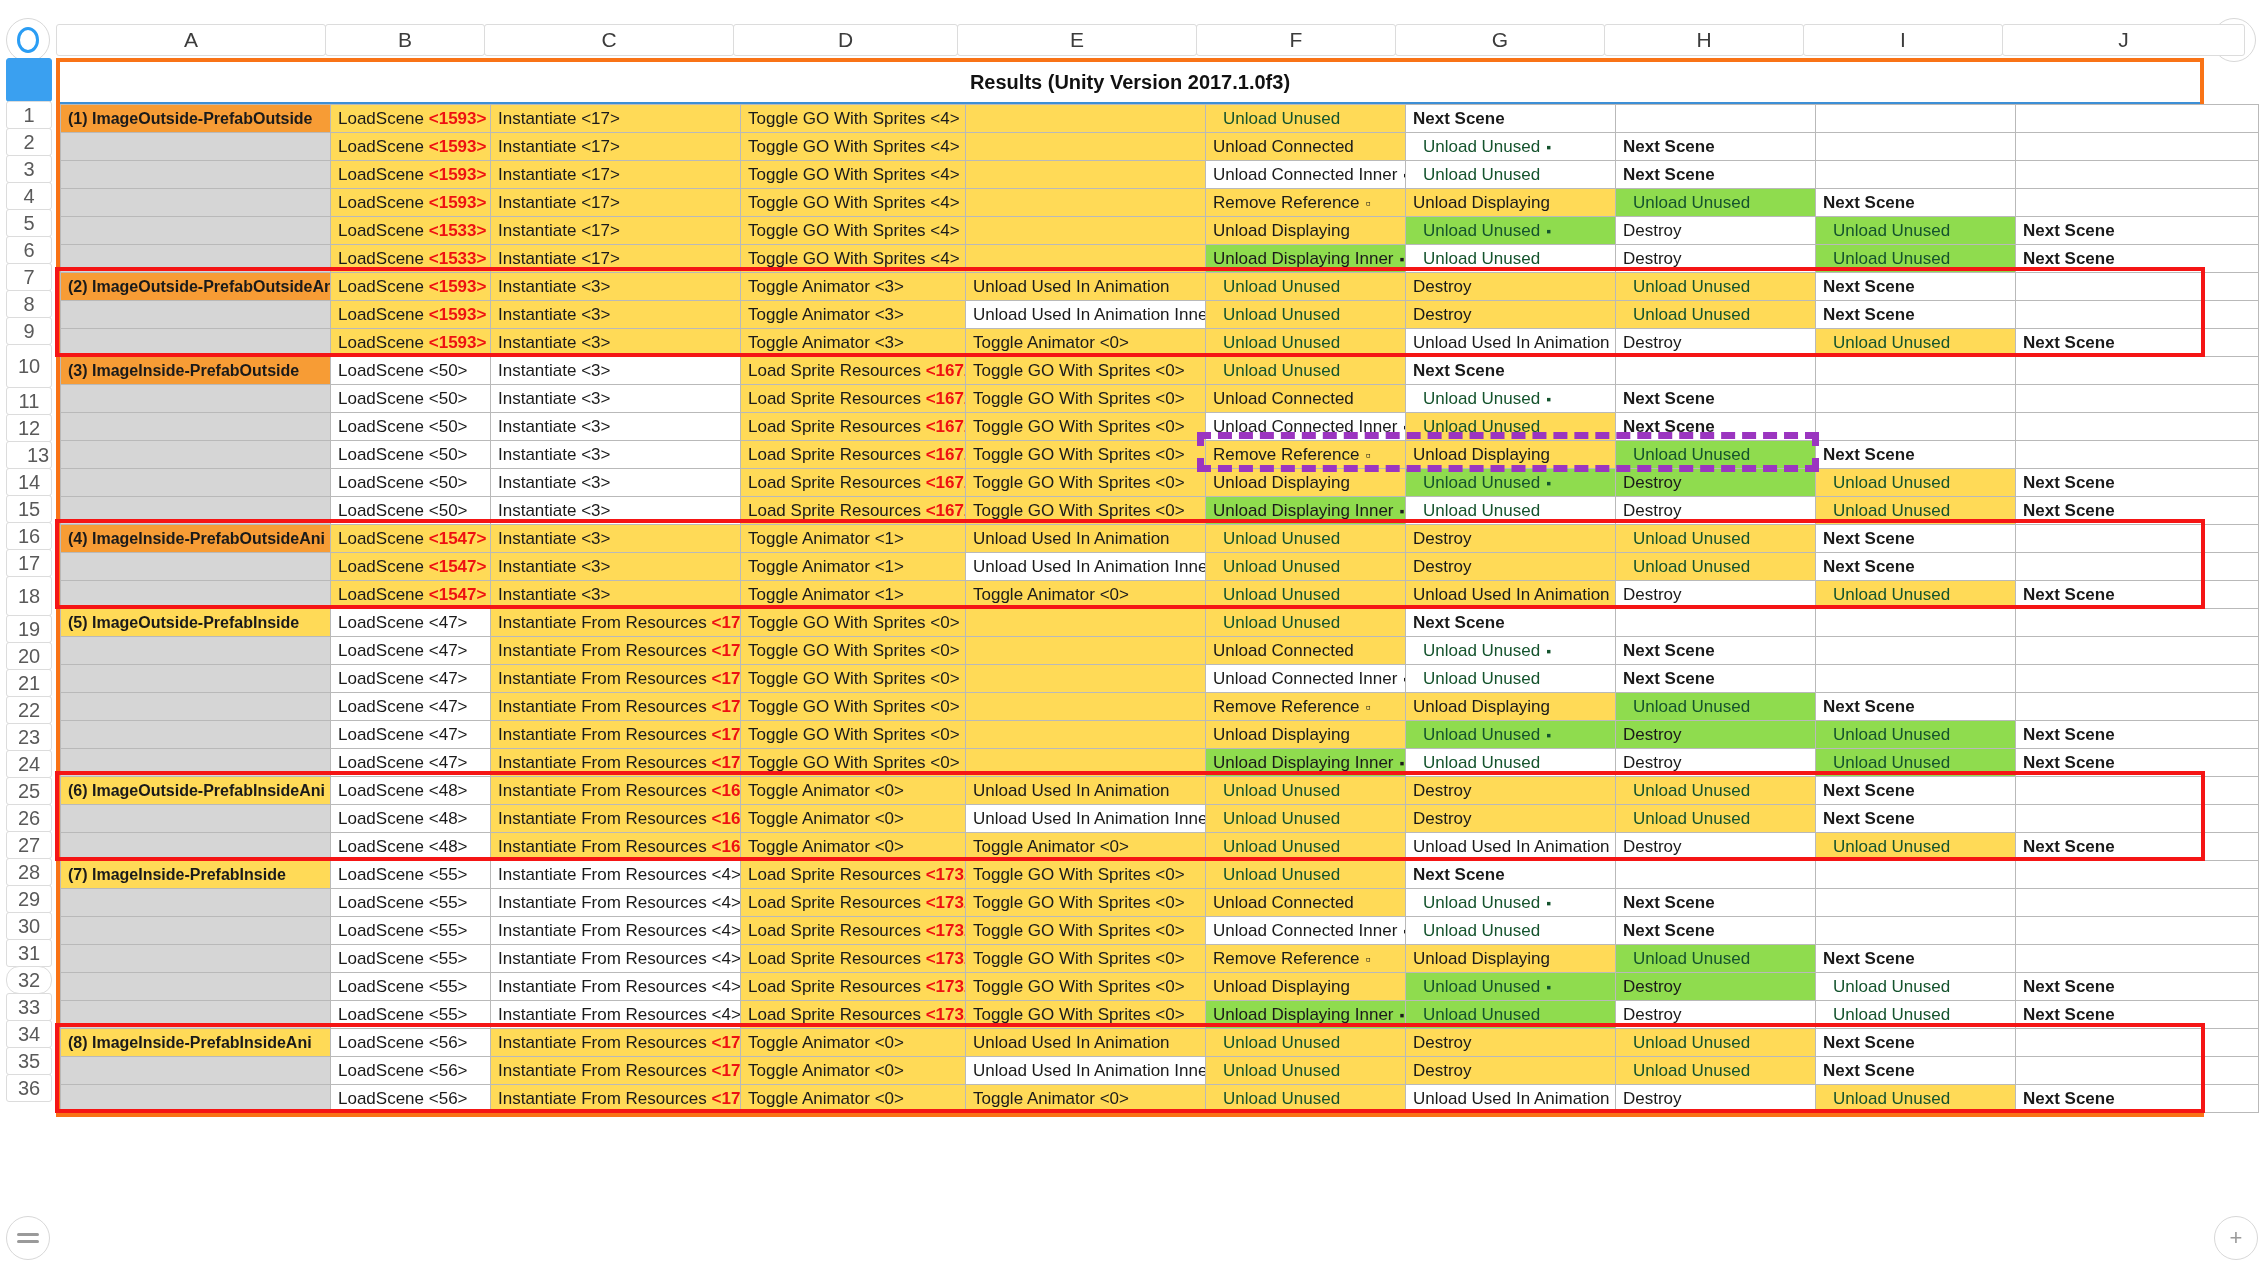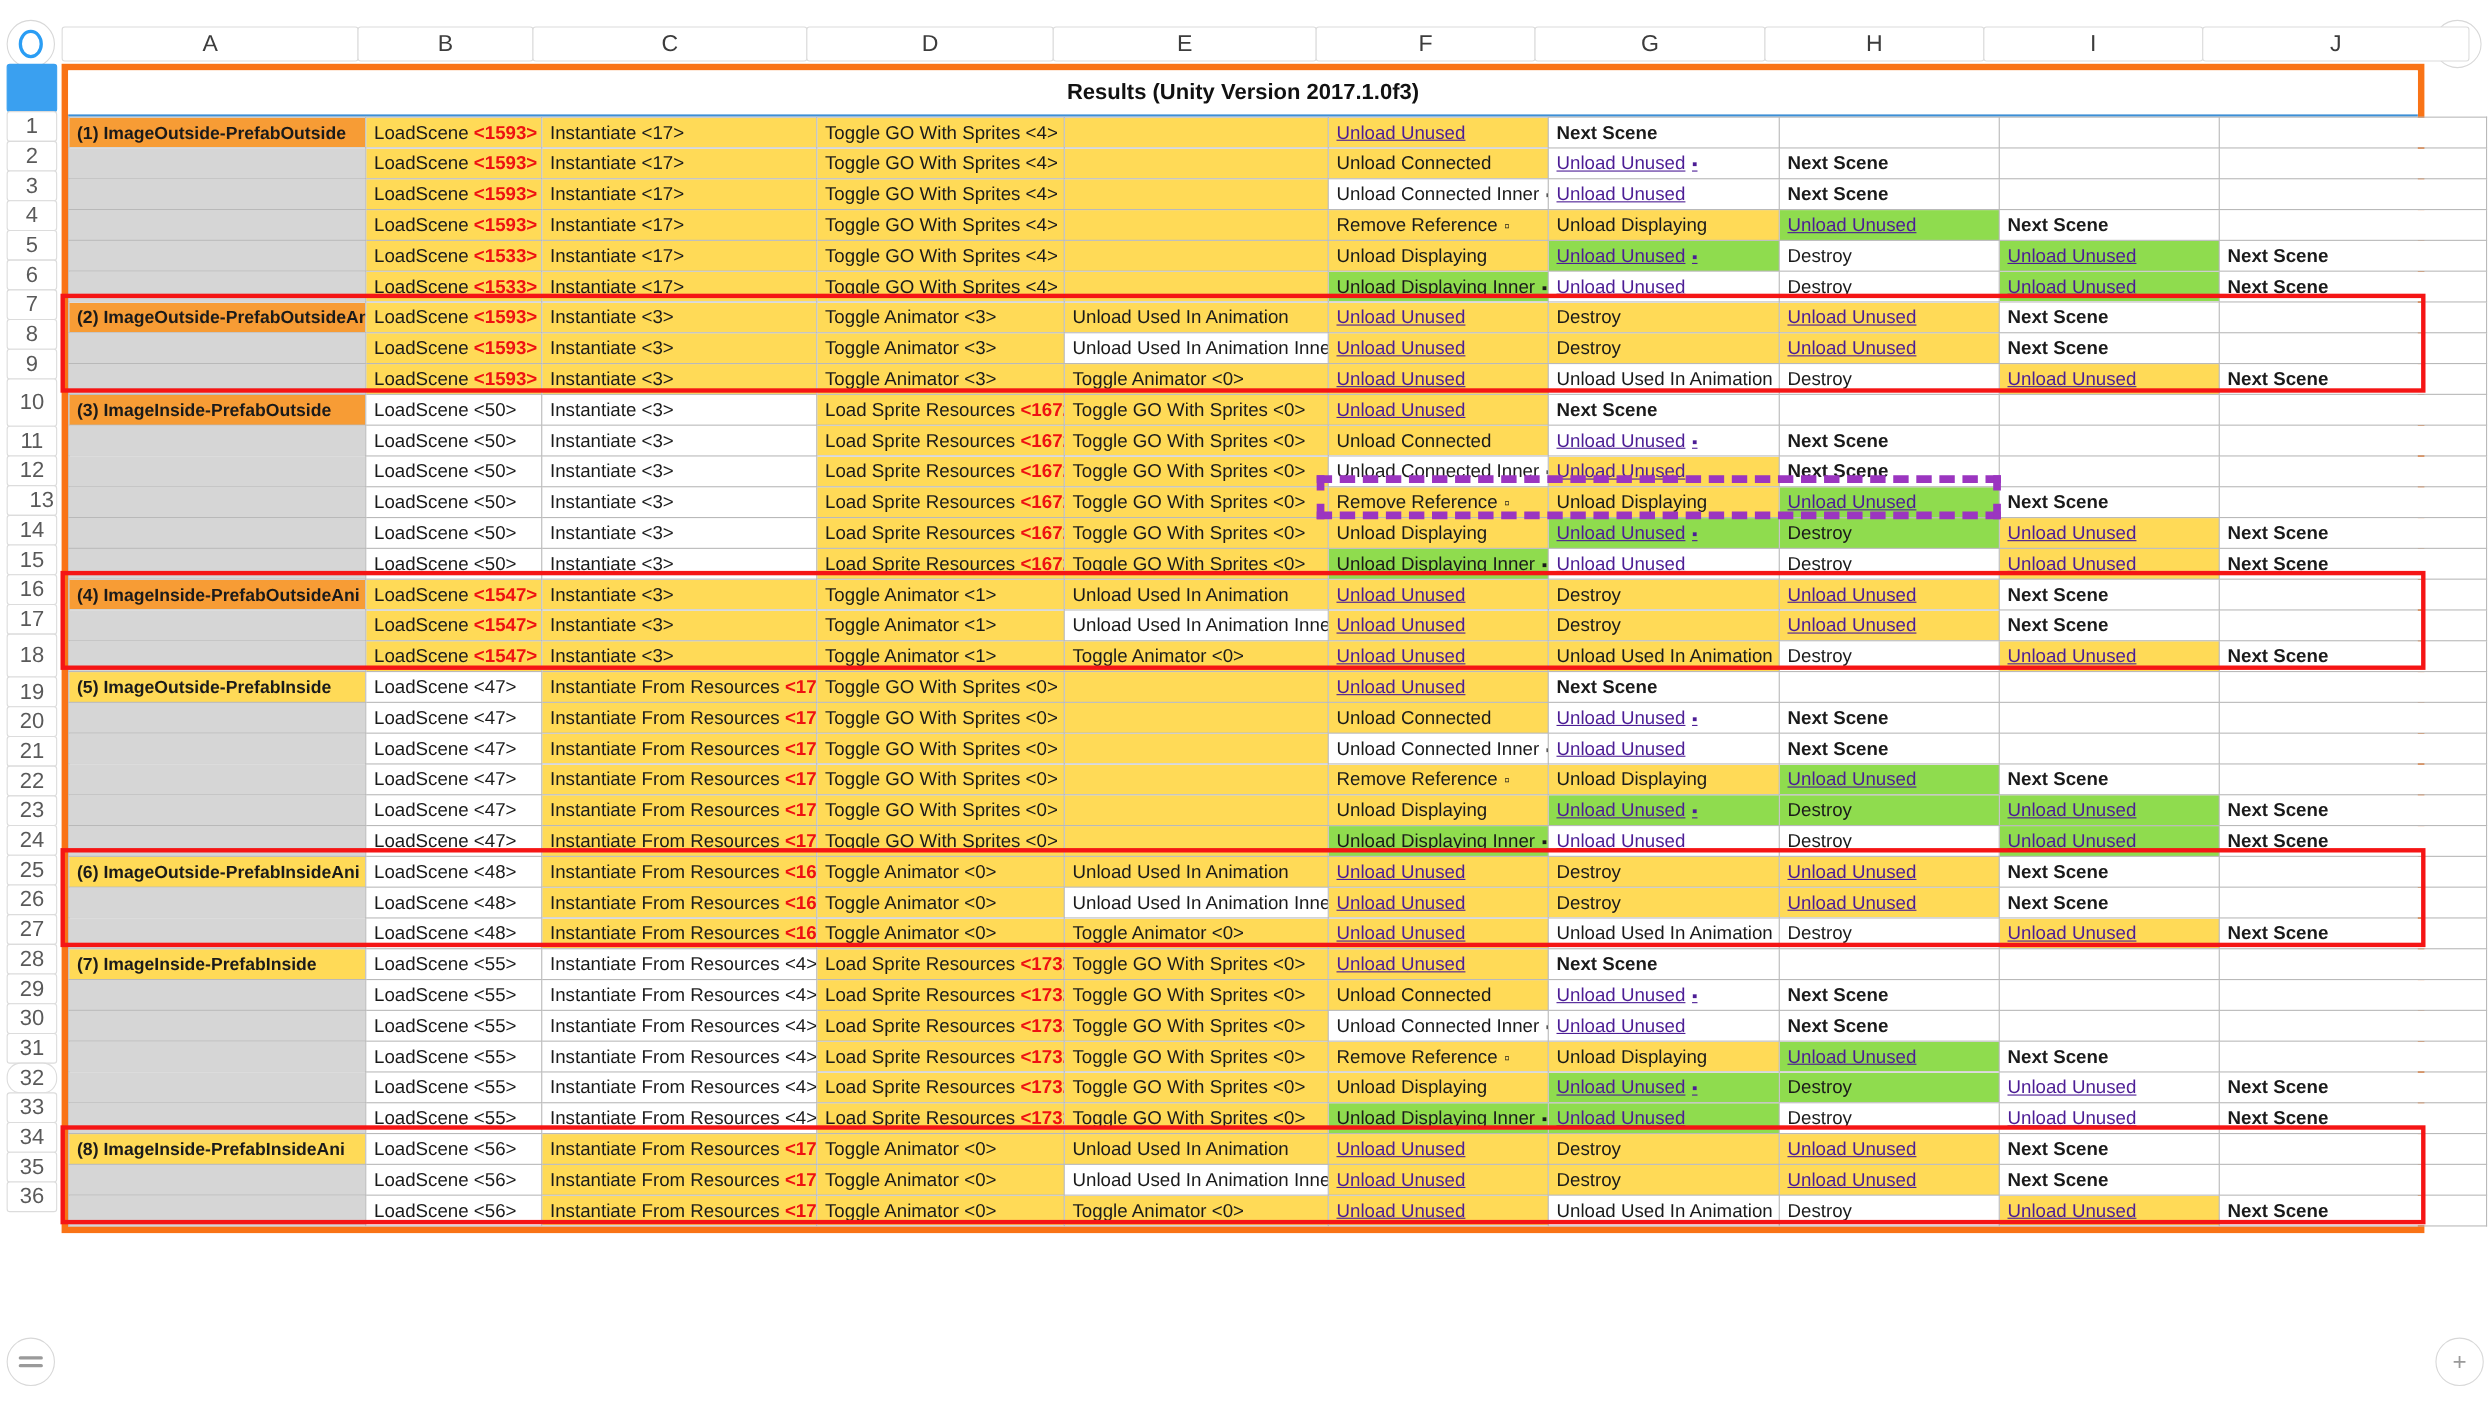--- a/index.html
+++ b/index.html
@@ -100,21 +100,21 @@
     margin-bottom: -1px;
     border-radius: 3px;
   }
   .rowh.sel { background: #3aa0f0; border-color:#3aa0f0; }
 
   
   #sheet {
     position: absolute;
     left: 56px; top: 58px;
     width: 2148px;
-    border: 6px solid #f97316;
+    border: 4px solid #f97316;
     background: #fff;
   }
   .title-row {
     height: 42px;
     display: flex; align-items: center; justify-content: center;
     font-size: 20px; font-weight: bold; color: #111;
     background: #fff;
     border-bottom: 2px solid #3c8fd6;
   }
   table {
@@ -149,22 +149,22 @@
   .f-orange  { background: #f79c35; }
   .f-green   { background: #8fdc4e; }
   .f-grey    { background: #d6d6d6; }
   .f-white   { background: #ffffff; }
   .f-none    { background: #ffffff; }
 
   .bold { font-weight: bold; }
   .lbl-sec { font-weight: bold; font-size: 16px; }
   .red { color: #ee1111; font-weight: bold; }
   .link {
-    color: #4c1d95;
-    text-decoration: underline;
+    color: #14532d;
+    margin-left: 10px;
   }
   .mark-sq::after {
     content: "▪";
     margin-left: 6px;
     font-size: 14px;
   }
   .mark-hollow::after {
     content: "▫";
     margin-left: 6px;
     font-size: 14px;

